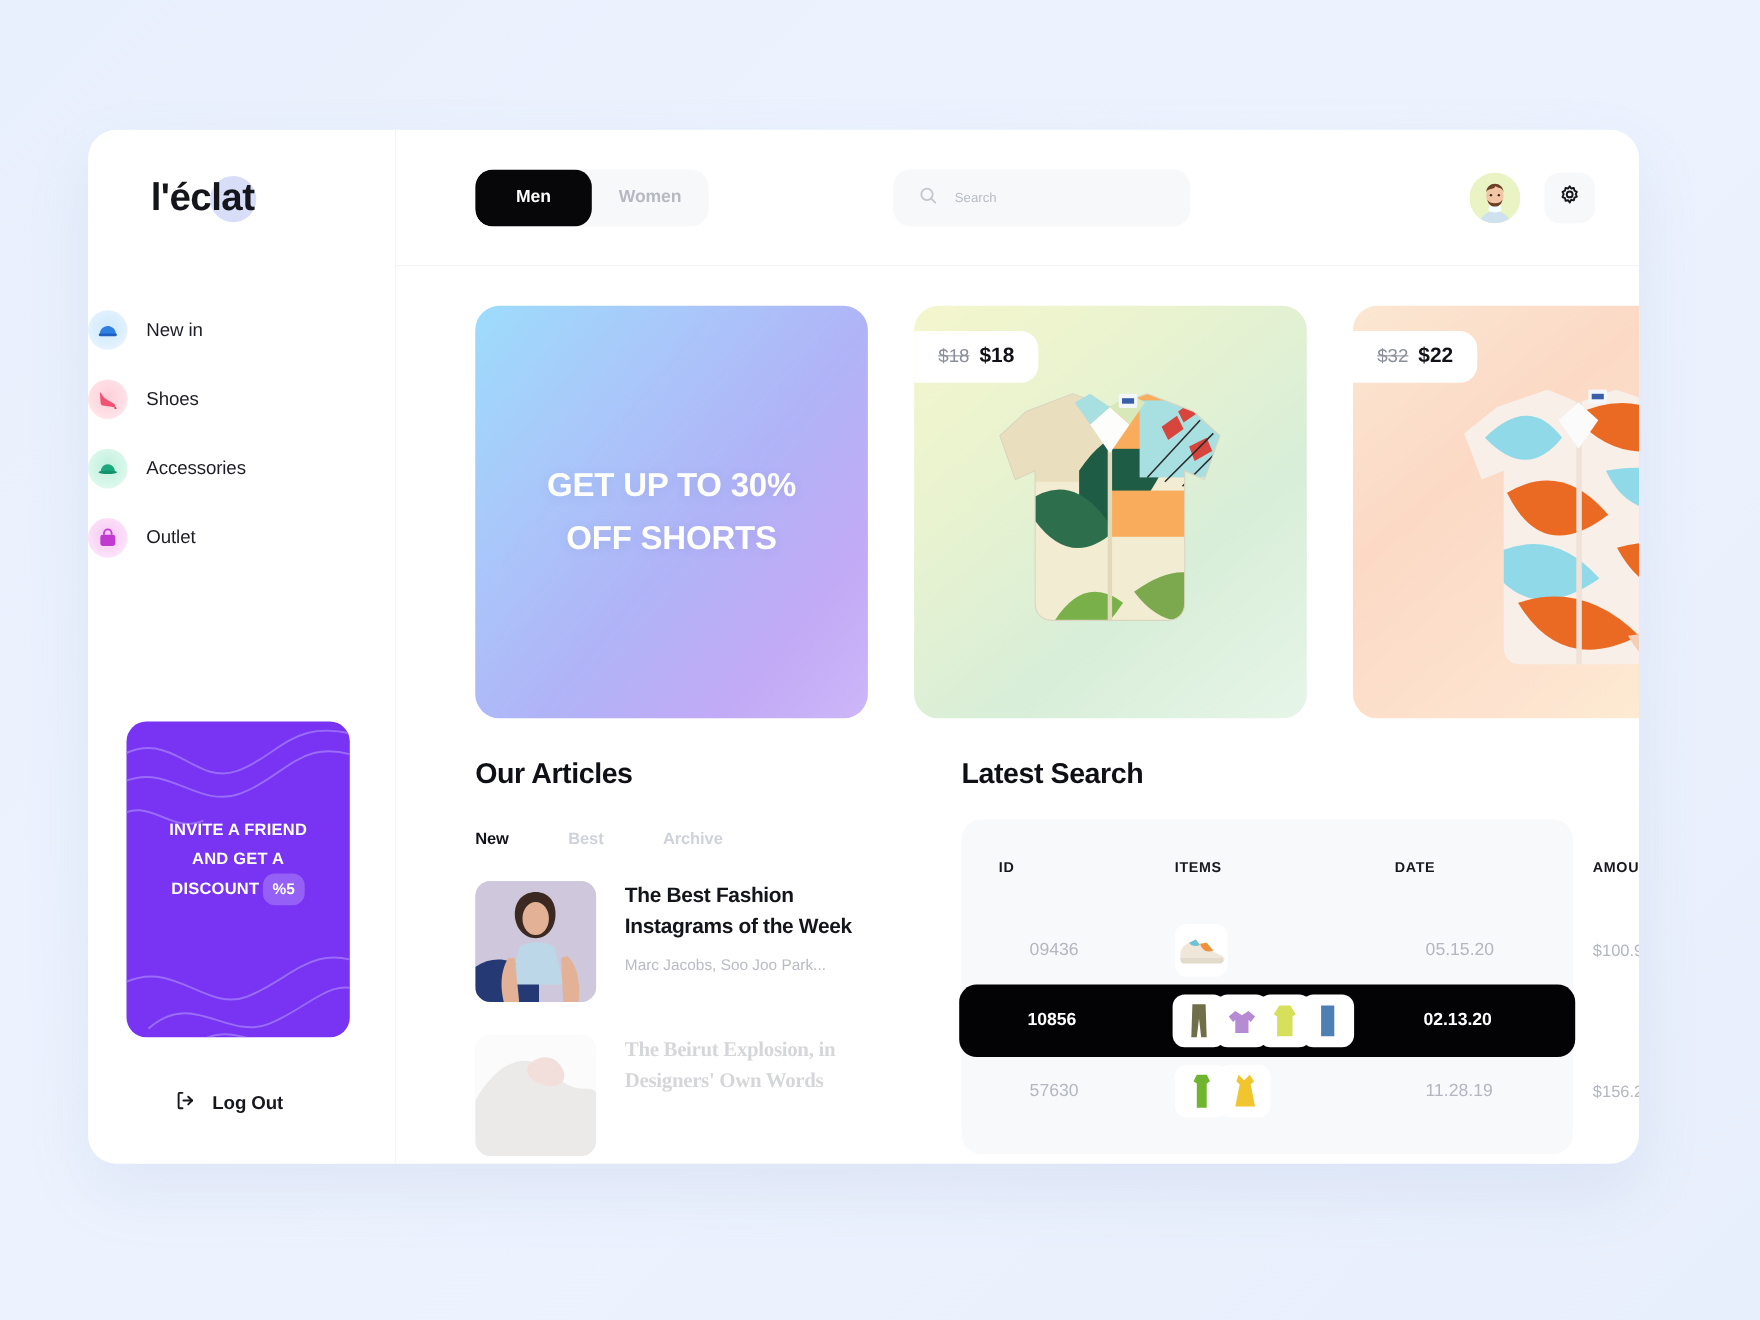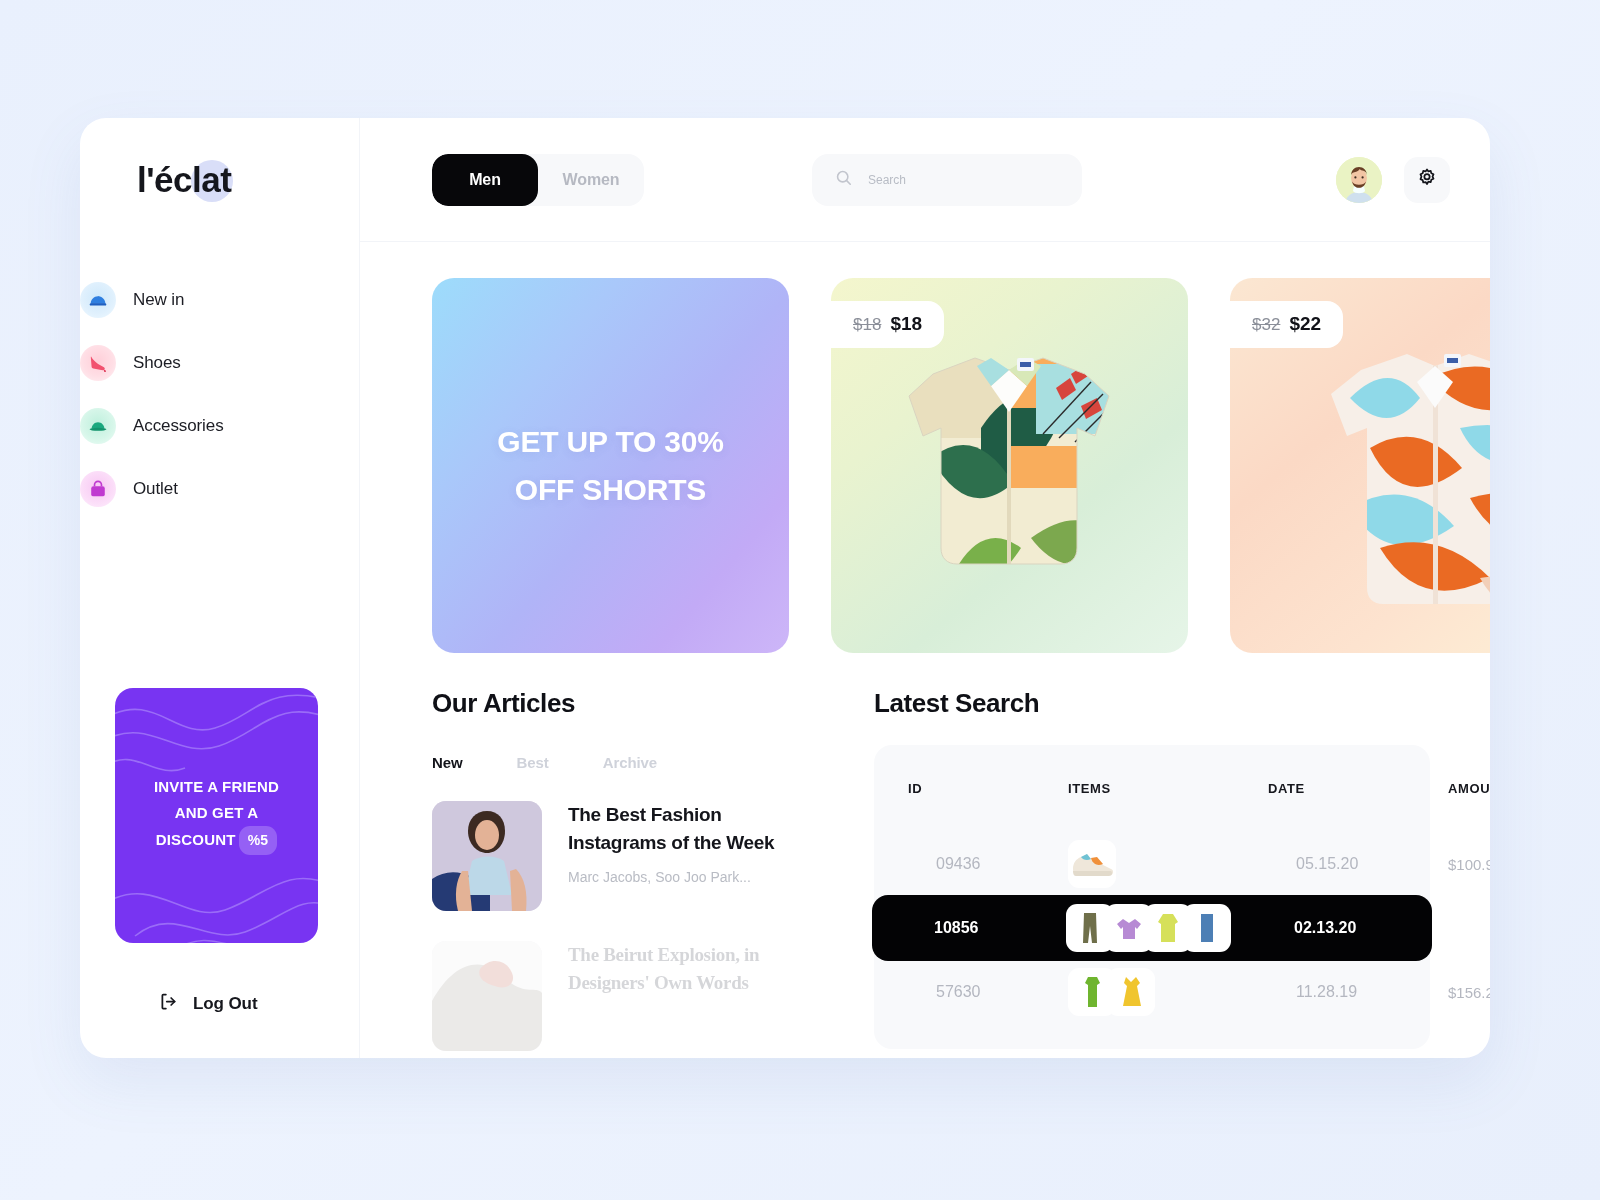--- a/index.html
+++ b/index.html
@@ -81,21 +81,21 @@
   .ic-newin   { background: radial-gradient(circle at 50% 45%, #cfe9fb 0%, #dff0fd 55%, #f0f9ff 100%); }
   .ic-cloth   { background: radial-gradient(circle at 50% 45%, #ffe49a 0%, #ffeec0 55%, #fff9e6 100%); }
   .ic-shoes   { background: radial-gradient(circle at 50% 45%, #ffcfd9 0%, #ffdee5 55%, #fff2f5 100%); }
   .ic-acc     { background: radial-gradient(circle at 50% 45%, #bff0dd 0%, #d6f6e9 55%, #eefdf7 100%); }
   .ic-outlet  { background: radial-gradient(circle at 50% 45%, #f7c8f3 0%, #fbdcf8 55%, #fef0fd 100%); }
 
   
   .invite {
     position: absolute;
     left: 35px; bottom: 115px;
-    width: 203px; height: 255px;
+    width: 203px; height: 287px;
     border-radius: 18px;
     background: #7834f2;
     overflow: hidden;
   }
   .invite svg.waves { position: absolute; inset: 0; width: 100%; height: 100%; }
   .invite-text {
     position: absolute;
     left: 0; right: 0; top: 86px;
     text-align: center;
     color: #fff;

